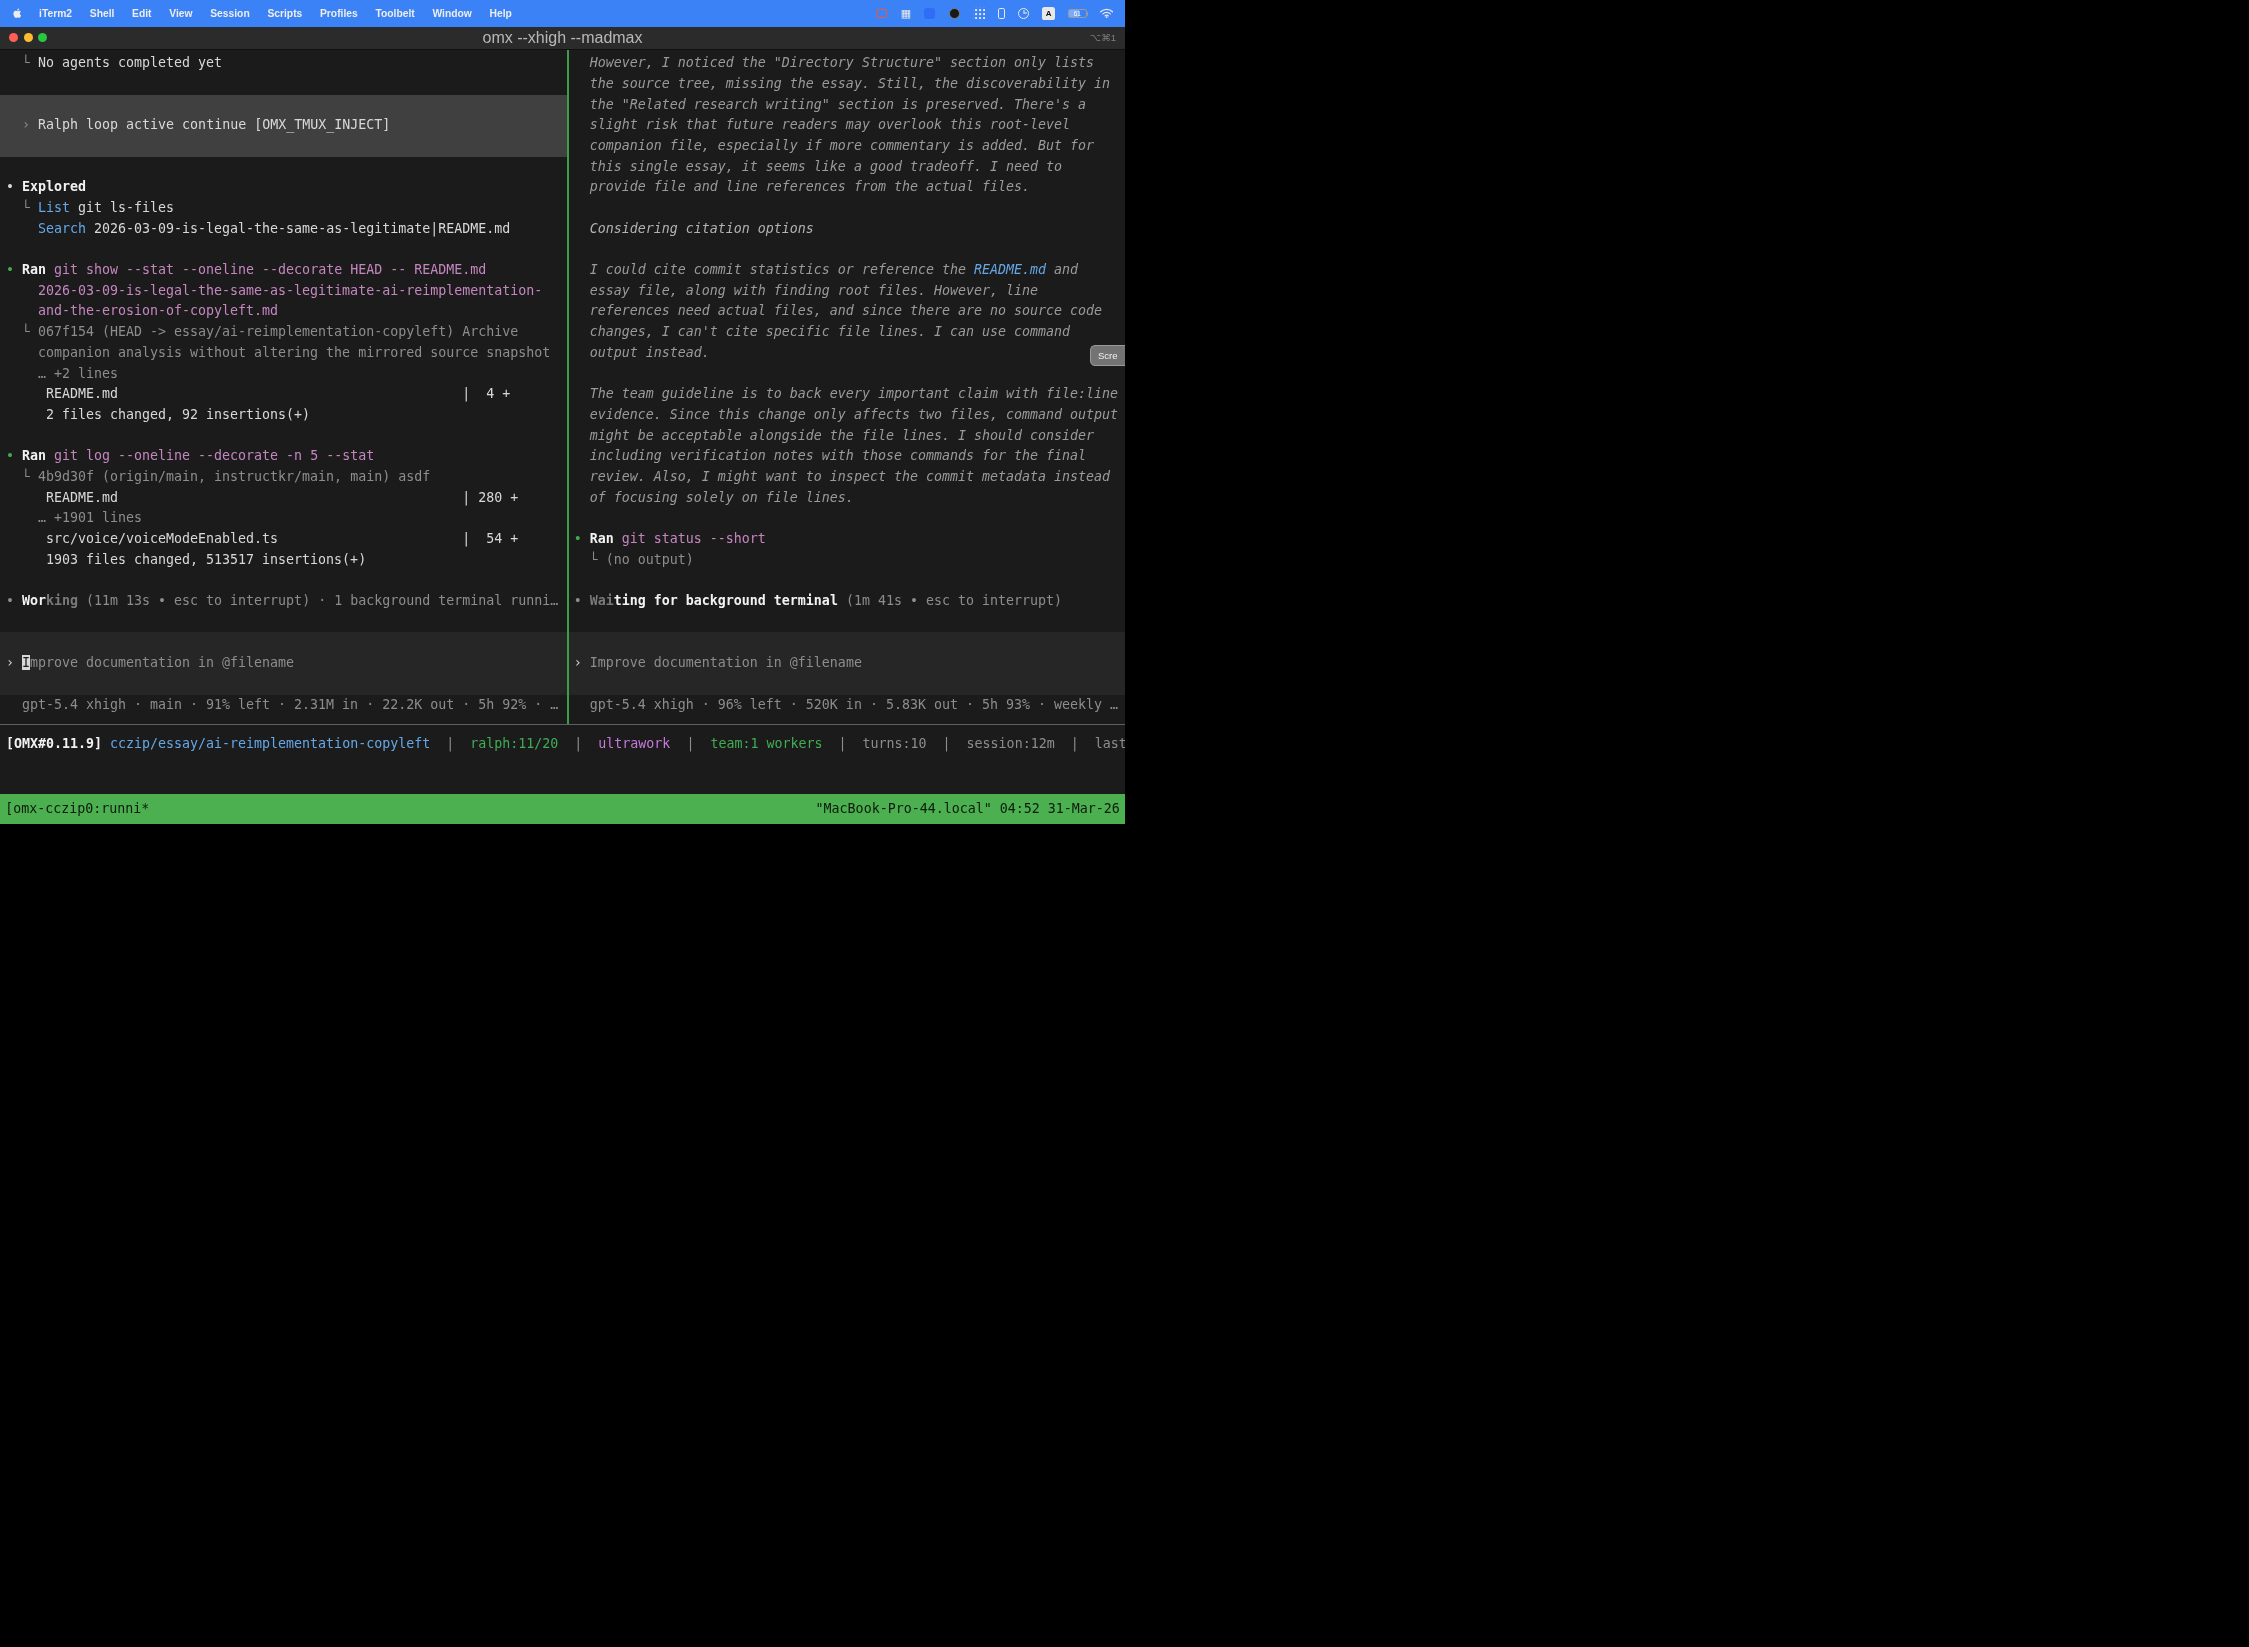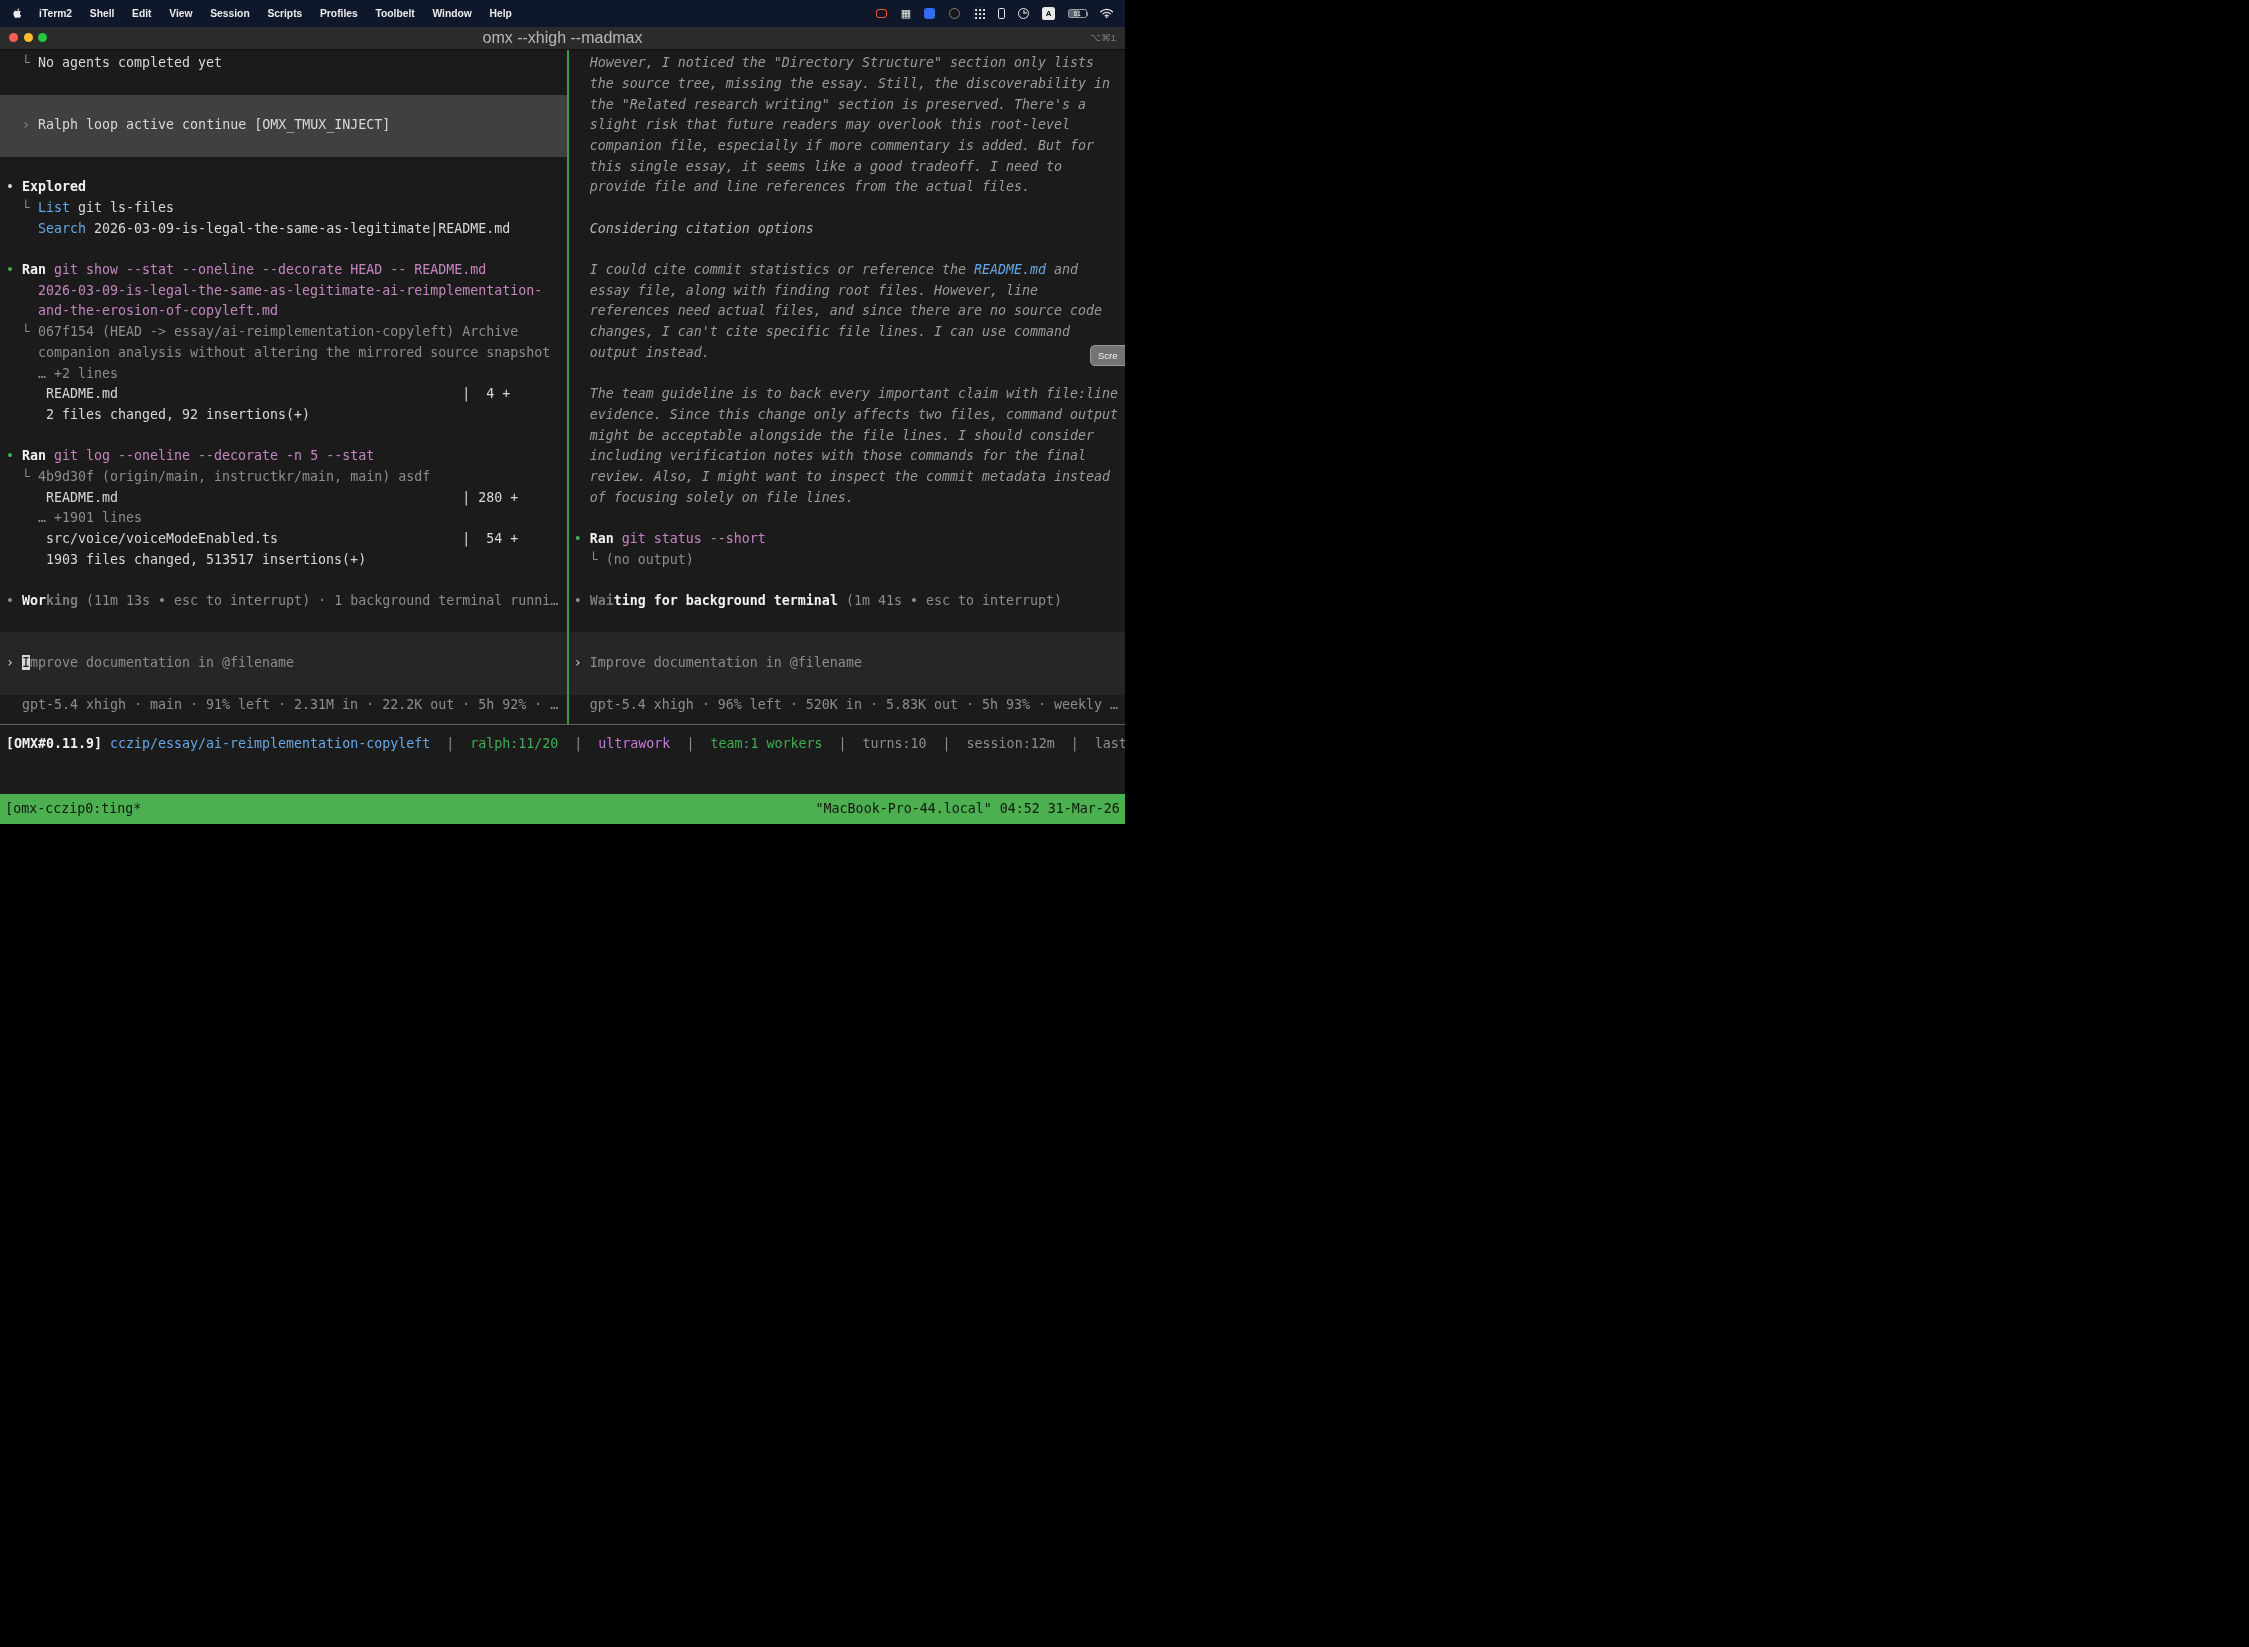--- a/index.html
+++ b/index.html
@@ -1,21 +1,21 @@
 <!DOCTYPE html>
 <html style="font-size:11.8px"><head>
 <meta charset="utf-8">
 <style>
   * { margin:0; padding:0; box-sizing:border-box; }
   html,body { background:#000; }
   body { width:1125px; height:824px; overflow:hidden; font-family:"Liberation Sans","DejaVu Sans",sans-serif; }
   .screen { width:1125px; height:824px; display:flex; flex-direction:column; }
 
   
-  .menubar { height:26.6px; flex:none; background:#0f172a; color:#ededed;
+  .menubar { height:26.6px; flex:none; background:#3b82f6; color:#ededed;
              display:flex; align-items:center; justify-content:space-between; padding:0 11.8px;
              font-size:10.3px; }
   .menu-left { display:flex; align-items:center; gap:17.7px; }
   .menu-items { display:flex; align-items:center; gap:17.7px;font-weight:bold; }
   .menu-item { white-space:nowrap; }
   .app-name { font-weight:bold; }
   .apple-wrap { display:flex; align-items:center; }
   .menu-right { display:flex; align-items:center; gap:13.3px; }
   .mi { display:flex; align-items:center; justify-content:center; }
   .rec { width:11px; height:8.9px; border:1.5px solid #f9552f; border-radius:3px; }
@@ -214,18 +214,18 @@
     <div class="scre">Scre</div>
   </div>
 
   <div class="bottom">
     <div>
         <div class="tline"><span class="seg b">[OMX#0.11.9] </span><span class="seg blu">cczip/essay/ai-reimplementation-copyleft</span><span class="seg dim">  |  </span><span class="seg g">ralph:11/20</span><span class="seg dim">  |  </span><span class="seg mag">ultrawork</span><span class="seg dim">  |  </span><span class="seg g">team:1 workers</span><span class="seg dim">  |  </span><span class="seg dim">turns:10</span><span class="seg dim">  |  </span><span class="seg dim">session:12m</span><span class="seg dim">  |  </span><span class="seg dim">last:5m ago</span></div>
       </div>
   </div>
 
   <div class="tmux">
-    <span class="tmux-left">[omx-cczip0:ting*</span>
+    <span class="tmux-left">[omx-cczip0:runni*</span>
     <span class="tmux-right">"MacBook-Pro-44.local" 04:52 31-Mar-26</span>
   </div>
 
 </div>
 
 
 </body></html>

